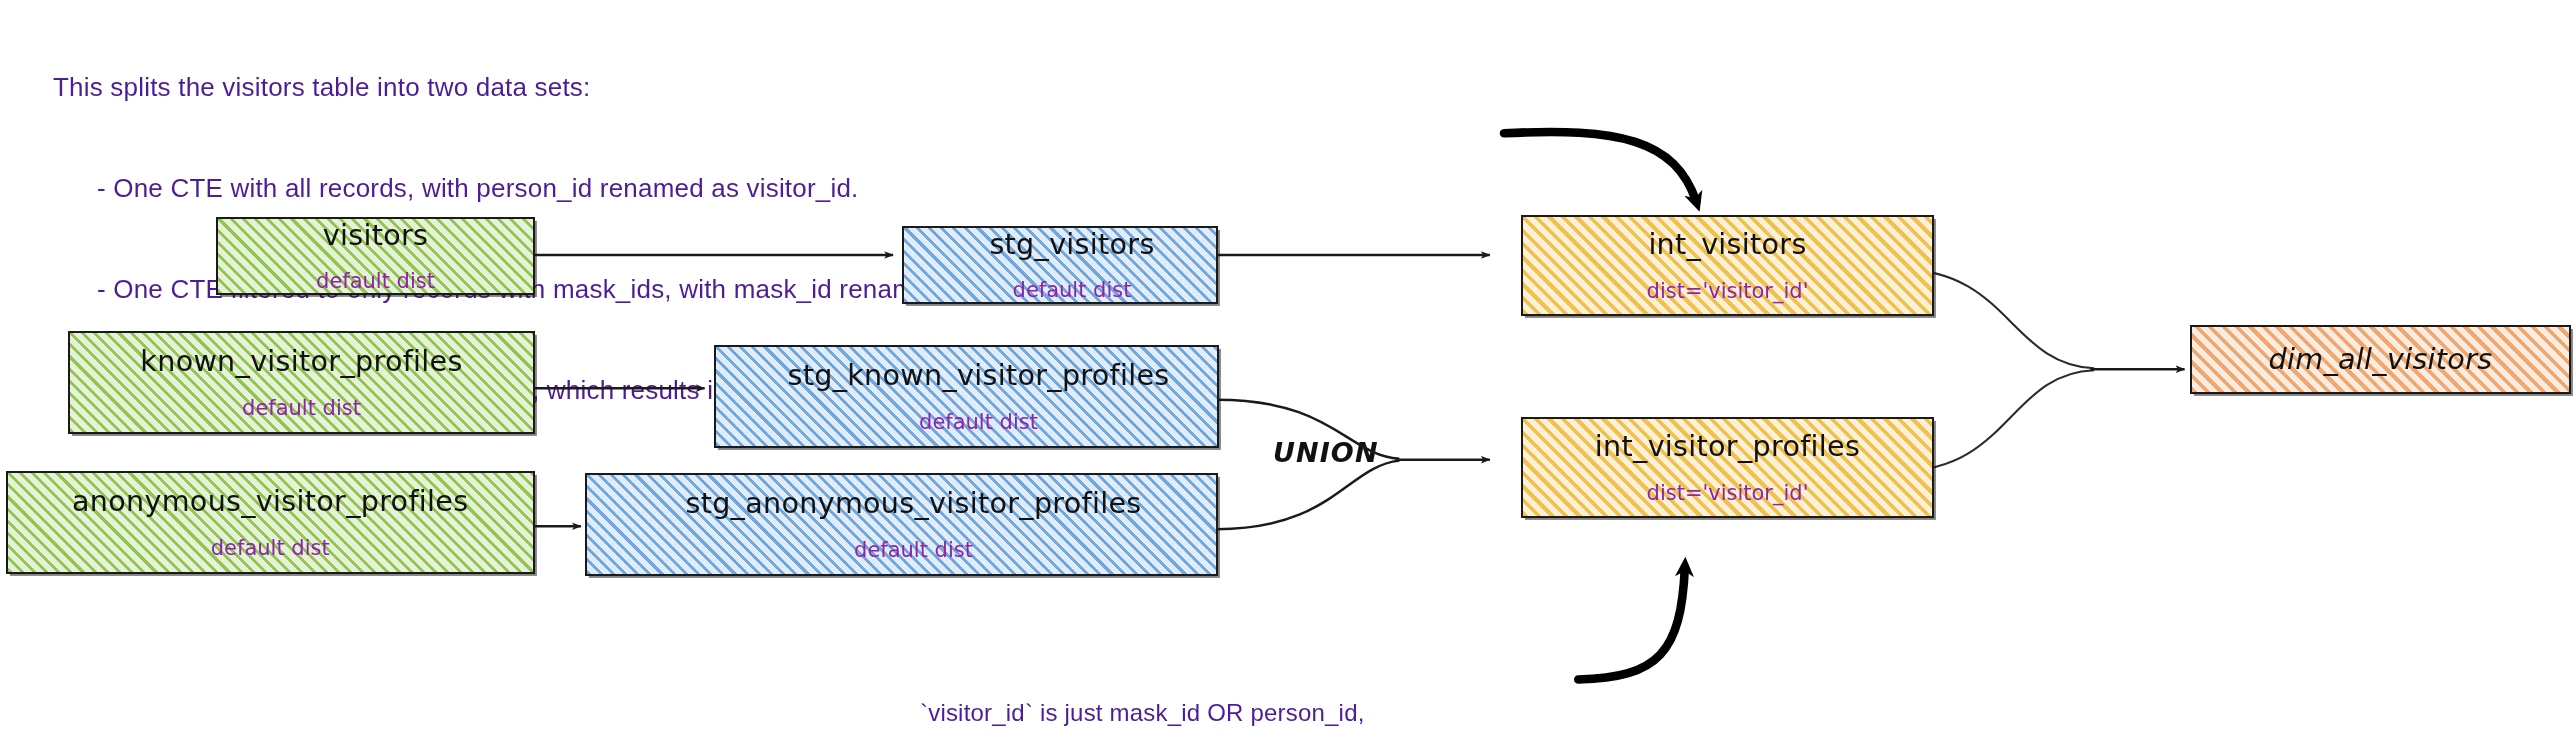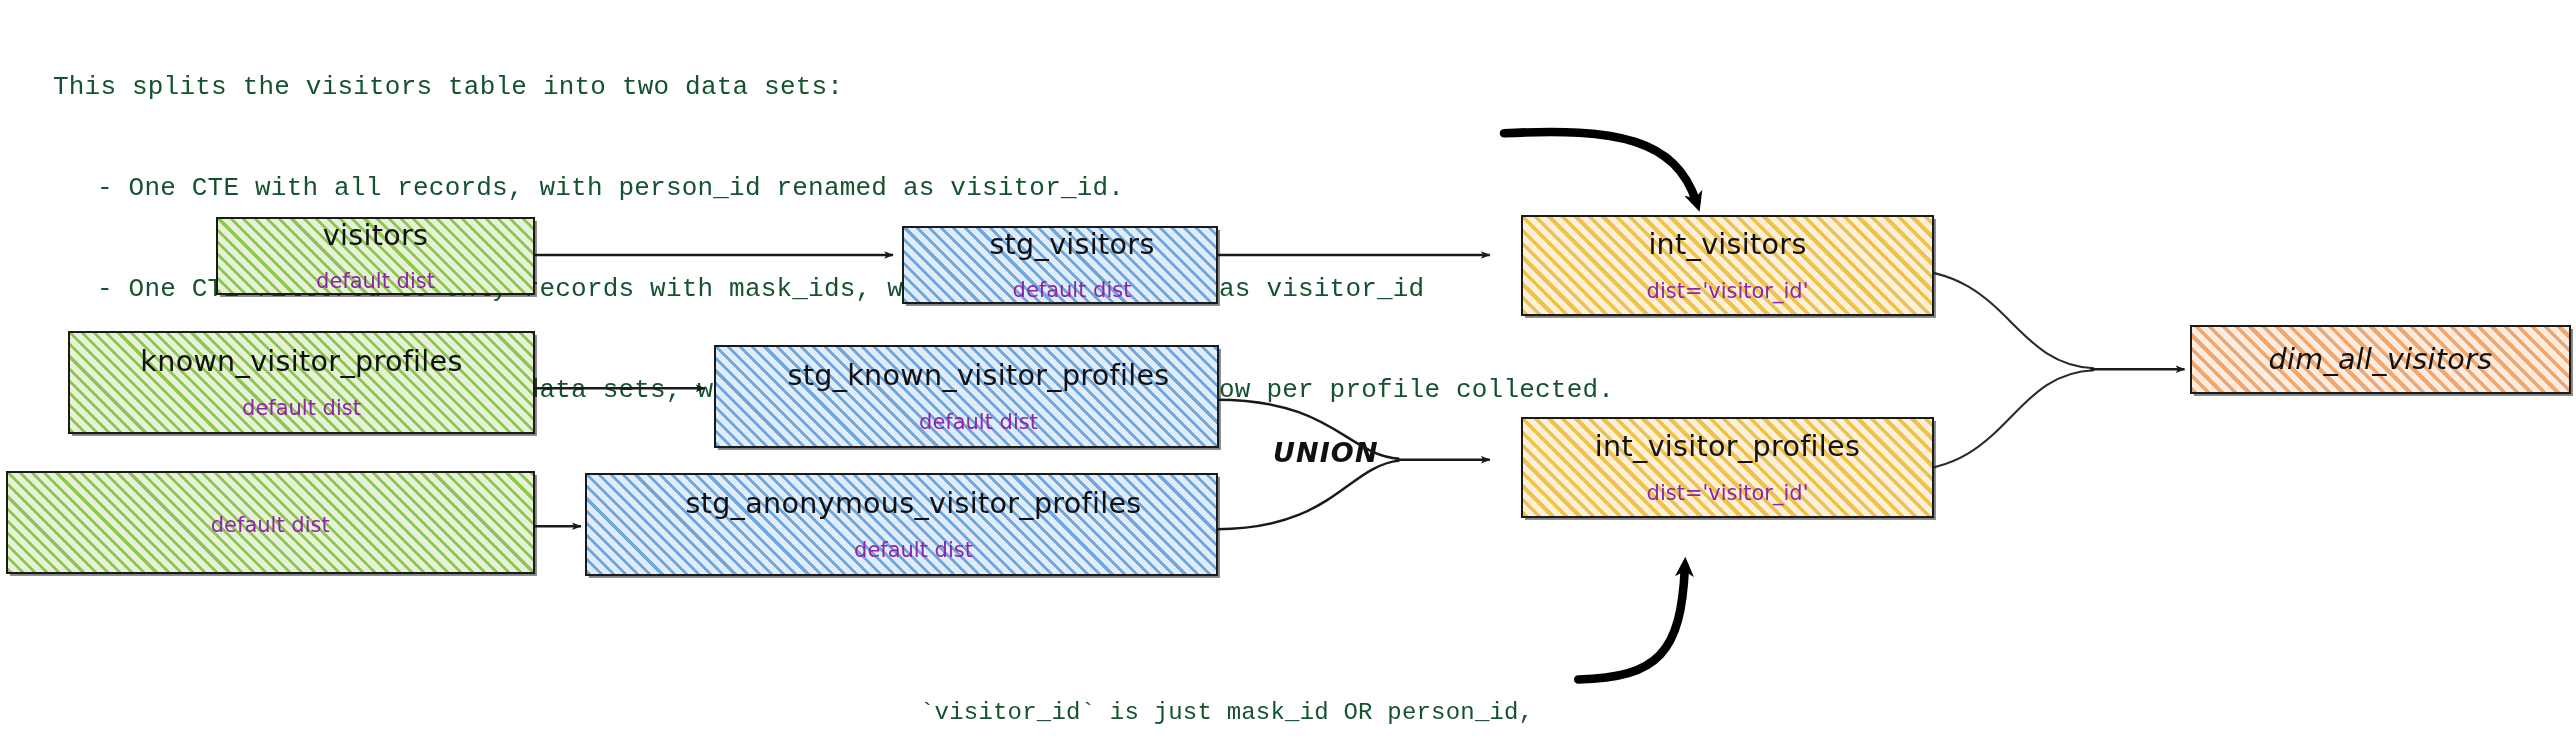--- a/index.html
+++ b/index.html
@@ -5,22 +5,22 @@
   html,body{margin:0;padding:0;background:#ffffff;}
   body{
     width:2576px;height:749px;position:relative;overflow:hidden;
     font-family:"DejaVu Sans", sans-serif;
   }
   #stage{position:absolute;inset:0;width:2576px;height:749px;}
 
   
   .note{
     position:absolute;
-    color:#14532d;
-    font-family:Liberation Mono, monospace;
+    color:#4c1d95;
+    font-family:Liberation Sans, sans-serif;
     white-space:pre;
     letter-spacing:0.2px;
   }
   #header-note{left:53px;top:9.5px;font-size:26px;line-height:31px;}
   #header-note .ln{display:block;}
   #header-note .ind{padding-left:44px;margin-top:8px;}
 
   #bottom-note{
     left:920px;top:630px;font-size:24px;line-height:33px;text-align:left;
   }
@@ -146,20 +146,21 @@
     <div class="title">visitors</div>
     <div class="sub">default dist</div>
   </div>
 
   <div class="node hatch-green" style="left:68px;top:331px;width:467px;height:103px;">
     <div class="title">known_visitor_profiles</div>
     <div class="sub">default dist</div>
   </div>
 
   <div class="node hatch-green" style="left:5.7px;top:471px;width:529px;height:103px;">
+    <div class="title">anonymous_visitor_profiles</div>
     <div class="sub">default dist</div>
   </div>
 
   <div class="node hatch-blue" style="left:902px;top:226px;width:316px;height:78px;">
     <div class="title">stg_visitors</div>
     <div class="sub">default dist</div>
   </div>
 
   <div class="node hatch-blue" style="left:714px;top:345px;width:505px;height:103px;">
     <div class="title">stg_known_visitor_profiles</div>

